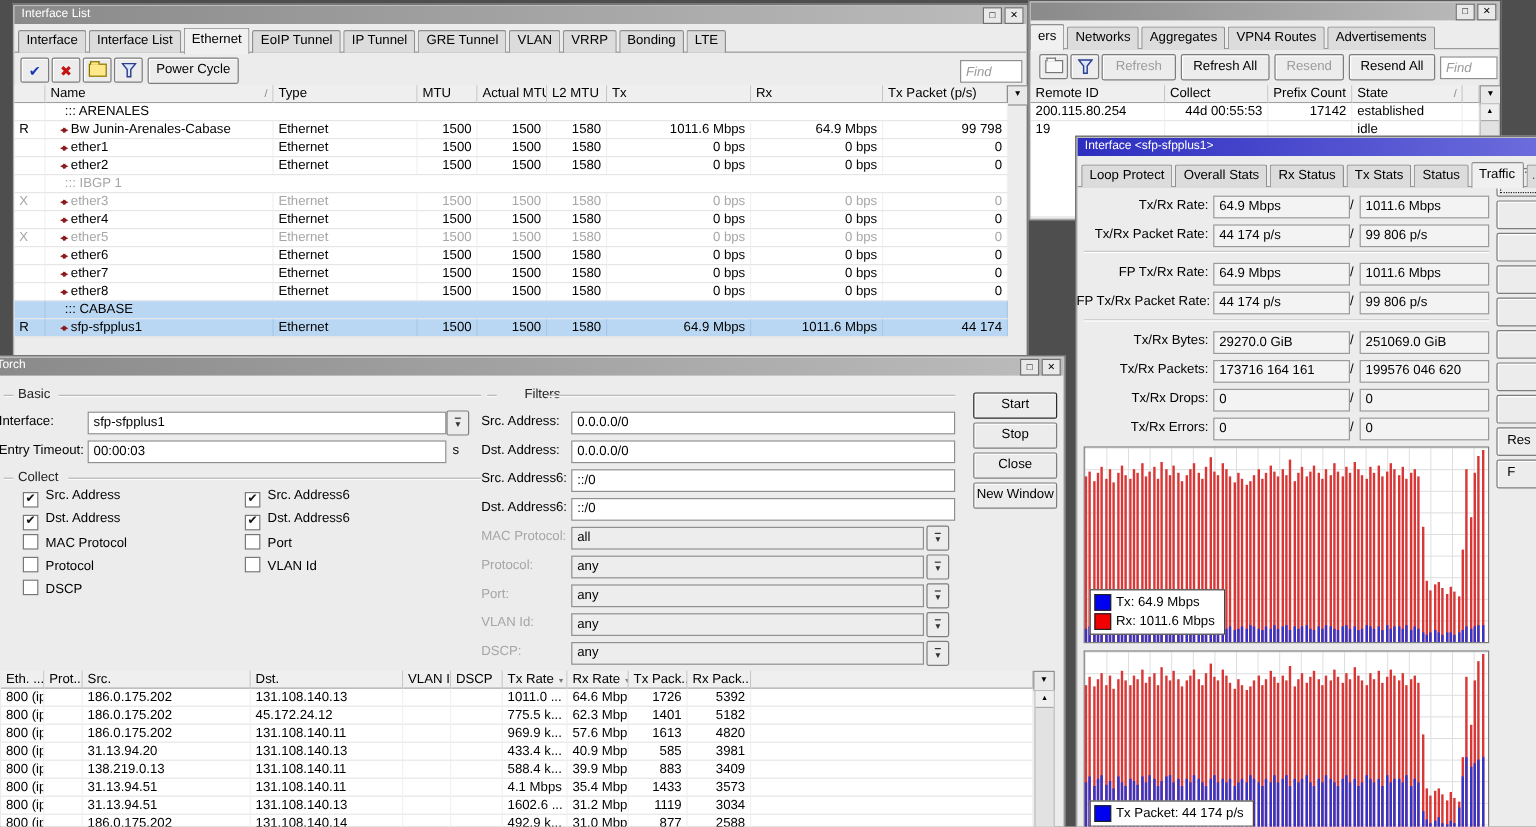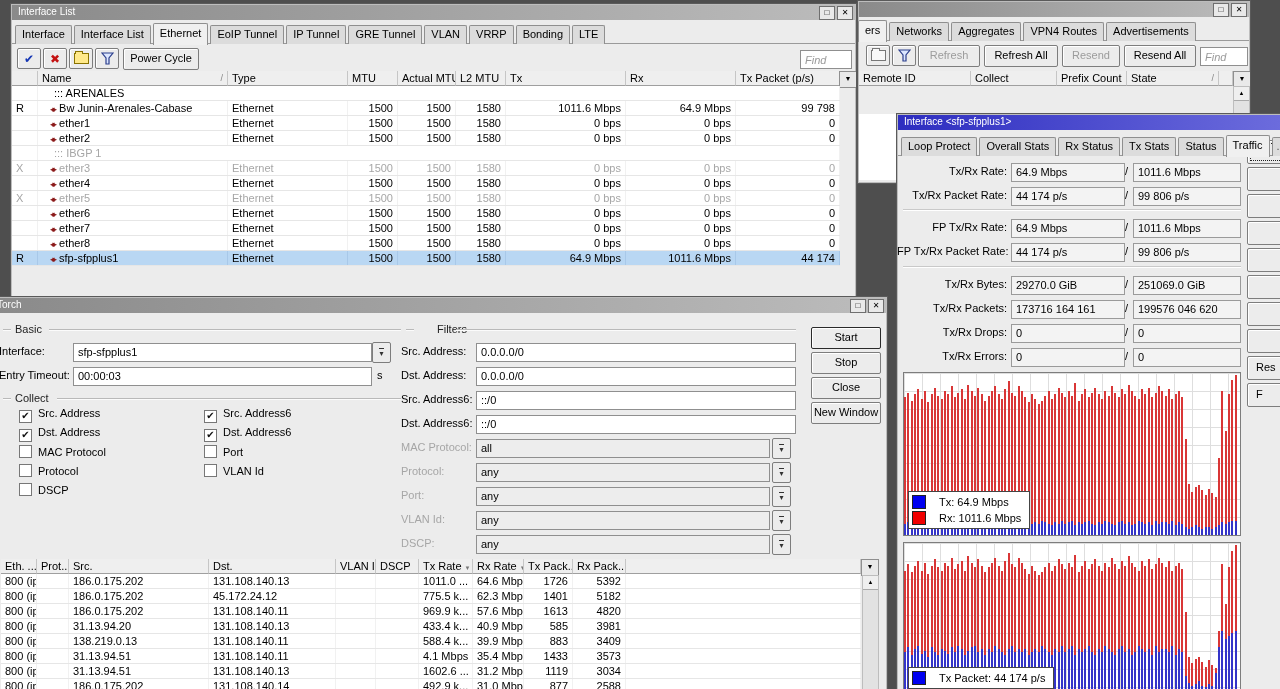--- a/index.html
+++ b/index.html
@@ -51,21 +51,21 @@
   .grp-line{position:absolute;height:1px;background:#b9b9b9;box-shadow:0 1px 0 #fbfbfb;}
   .cbx{display:inline-block;width:11px;height:11px;background:#fff;border:1px solid #777;font-size:10px;line-height:10px;text-align:center;vertical-align:-2px;margin-right:6px;color:#111;}
   .flab{position:absolute;text-align:left;white-space:nowrap;}
   .statlab{position:absolute;width:110px;text-align:right;white-space:nowrap;}
   .statbox{position:absolute;height:15px;background:#f3f3f3;border:1px solid #9a9a9a;padding:1px 4px;line-height:14px;white-space:nowrap;overflow:hidden;}
   .hsep{position:absolute;height:0;border-top:1px solid #c9c9c9;border-bottom:1px solid #fff;}
   .graph{position:absolute;background:#fff;border:1px solid #7d7d7d;background-image:linear-gradient(#dedede 1px,transparent 1px),linear-gradient(90deg,#dedede 1px,transparent 1px);background-size:18px 18px;}
   .bars{position:absolute;left:0;top:0;right:0;bottom:0;}
   .bar{position:absolute;bottom:0;width:2px;}
   .legend{position:absolute;background:#fff;border:1px solid #444;padding:2px 8px 2px 3px;z-index:3;}
-  .lrow{display:flex;align-items:center;gap:13px;height:16px;white-space:nowrap;}
+  .lrow{display:flex;align-items:center;gap:4px;height:16px;white-space:nowrap;}
   .lsw{width:12px;height:12px;border:1px solid #222;flex:0 0 auto;}
   .sideb{position:absolute;width:72px;height:22px;background:#ececec;border:1px solid #7d7d7d;border-radius:2px;box-shadow:inset 1px 1px 0 #fff;line-height:20px;padding-left:8px;overflow:hidden;white-space:nowrap;}
   .sideb.focus{outline:1px dotted #222;outline-offset:-4px;}
   .funnel-svg{display:block;}
 </style>
 </head>
 <body>
 
 <div id="desktop">
 
@@ -98,20 +98,36 @@
     <input class="tfield" style="left: 342px; top: 46px; width: 38px;" placeholder="Find">
     <div id="bgp-head" class="bgp-grid hdr-row" style="position:absolute;left:1px;top:70px;width:374px;">
         <div class="c">Remote ID</div>
         <div class="c">Collect</div>
         <div class="c">Prefix Count</div>
         <div class="c" style="display: flex; justify-content: space-between;">
           <span>State</span>
           <span class="slash">/</span>
         </div>
         <div class="c"></div>
+      </div>
+    <div id="bgp-rows" style="position:absolute;left:1px;top:85px;width:374px;background:#fff;">
+        <div class="bgp-grid row">
+          <div class="c">200.115.80.254</div>
+          <div class="c num">44d 00:55:53</div>
+          <div class="c num">17142</div>
+          <div class="c">established</div>
+          <div class="c"></div>
+        </div>
+        <div class="bgp-grid row">
+          <div class="c">19</div>
+          <div class="c num"></div>
+          <div class="c num"></div>
+          <div class="c">idle</div>
+          <div class="c"></div>
+        </div>
       </div>
     <div style="position:absolute;left:1px;top:113px;width:374px;bottom:3px;background:#fff;"></div>
     <div class="menu-btn" style="left:375px;top:70px;">▼</div>
     <div class="scroll" style="left:375px;top:85px;width:15px;bottom:3px;">
       <div class="up">▲</div>
     </div>
   </div>
 
   <div class="window" id="win-iflist" style="left:10px;top:3px;width:845px;height:293px;z-index:2;">
     <div class="tbar">Interface List</div>
@@ -263,20 +279,24 @@
         <div class="ifl-grid row">
           <div class="c"></div>
           <div class="c" style="padding-left: 12px;"><span class="iface-ic">◂▸</span><span>ether8</span></div>
           <div class="c">Ethernet</div>
           <div class="c num">1500</div>
           <div class="c num">1500</div>
           <div class="c num">1580</div>
           <div class="c num">0 bps</div>
           <div class="c num">0 bps</div>
           <div class="c num">0</div>
+        </div>
+        <div class="ifl-grid row sel">
+          <div class="c"></div>
+          <div class="c" style="grid-column: 2 / -1; padding-left: 16px;">::: CABASE</div>
         </div>
         <div class="ifl-grid row sel">
           <div class="c">R</div>
           <div class="c" style="padding-left: 12px;"><span class="iface-ic">◂▸</span><span>sfp-sfpplus1</span></div>
           <div class="c">Ethernet</div>
           <div class="c num">1500</div>
           <div class="c num">1500</div>
           <div class="c num">1580</div>
           <div class="c num">64.9 Mbps</div>
           <div class="c num">1011.6 Mbps</div>

